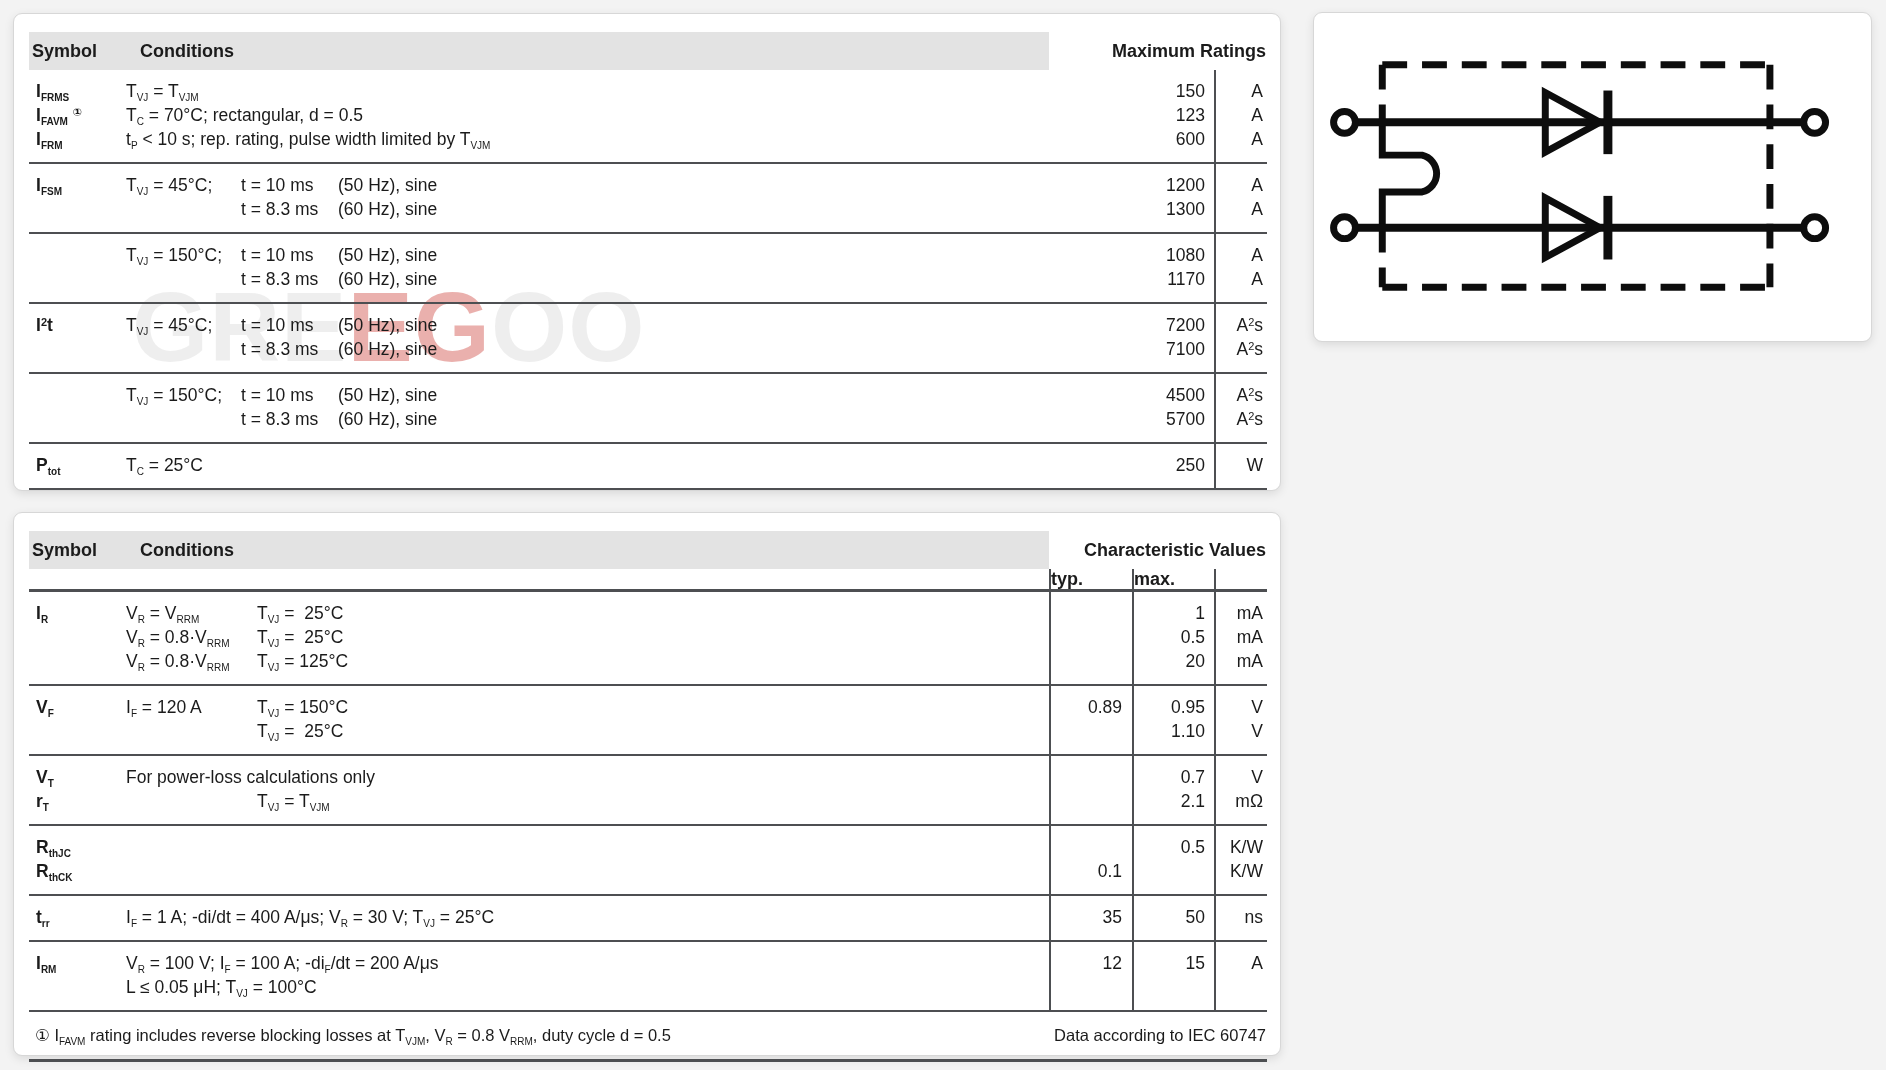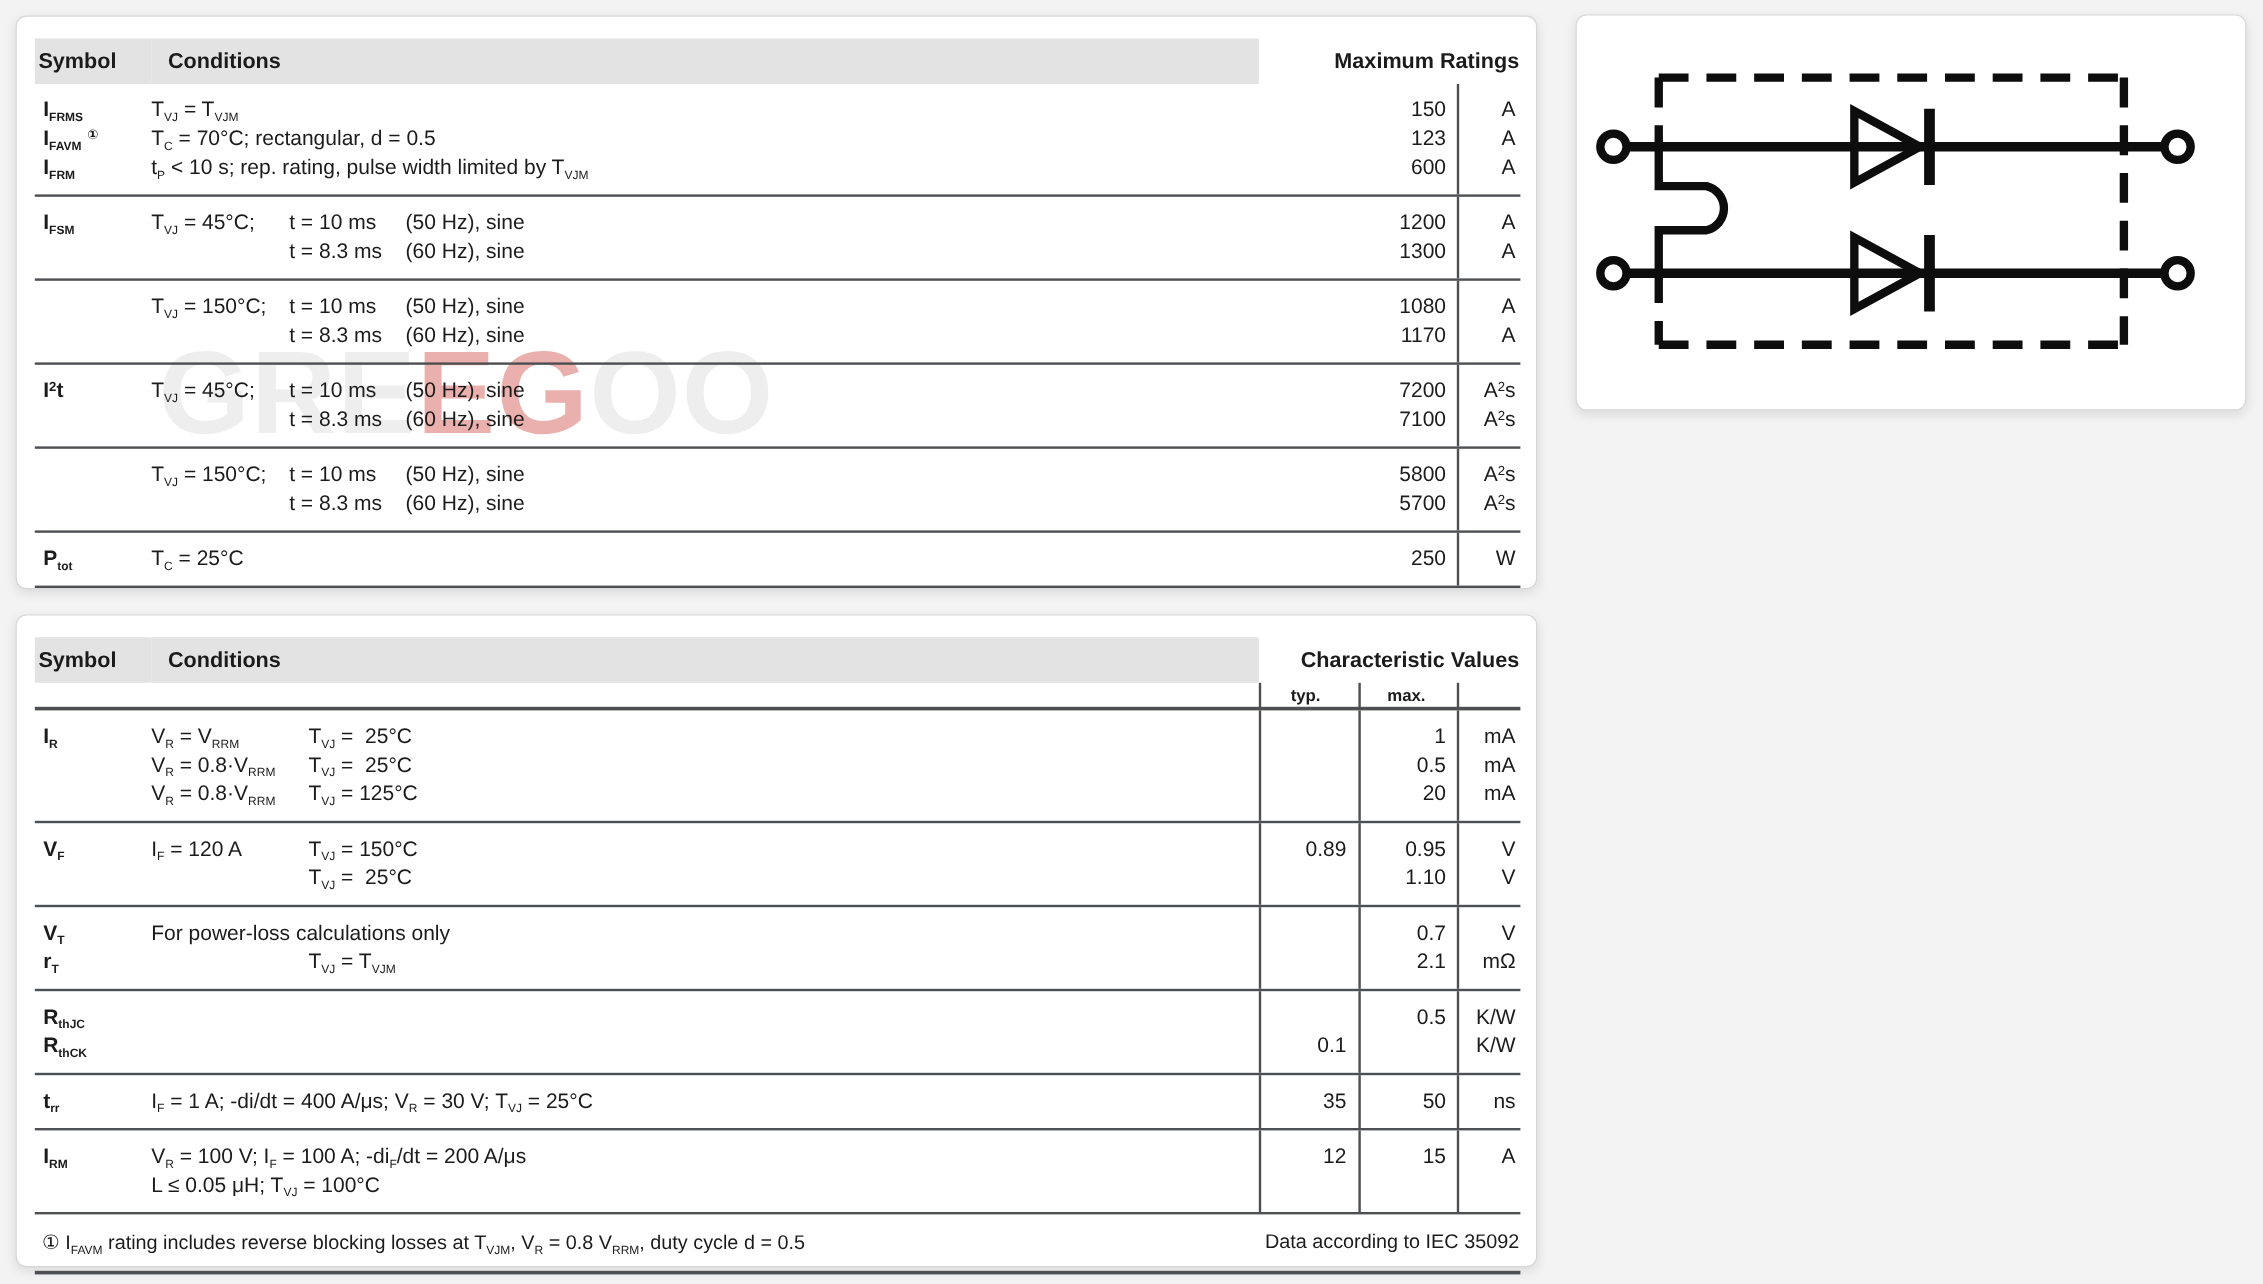--- a/index.html
+++ b/index.html
@@ -34,21 +34,21 @@
   .tbl { position:relative; z-index:1; }
 
   
   .thead  { display:grid; grid-template-columns:97px 1fr 218px; height:38px; }
   .thead2 { display:grid; grid-template-columns:97px 1fr 83px 82px 53px; height:23px;
             border-bottom:3px solid #4d4f52; }
   .th { background:#e3e3e3; font-weight:700; font-size:18px; line-height:38px; }
   .th.sym  { padding-left:3px; }
   .th.cond { padding-left:14px; }
   .th-title { font-weight:700; font-size:18px; line-height:38px; text-align:right; padding-right:1px; }
-  .sh { font-weight:700; font-size:14px; line-height:21px; text-align:center; }
+  .sh { font-weight:700; font-size:18px; line-height:21px; text-align:left; }
   .sh.typ  { border-left:2px solid #4d4f52; padding-right:7px; }
   .sh.max  { border-left:2px solid #4d4f52; padding-right:4px; }
   .sh.unit { border-left:2px solid #4d4f52; }
 
   
   .trow { display:grid; }
   #max-body  .trow { grid-template-columns:97px 1fr 165px 53px; }
   #char-body .trow { grid-template-columns:97px 1fr 83px 82px 53px; }
   .trow + .trow { border-top:2px solid #4d4f52; }
   #max-body .trow:last-child { border-bottom:2px solid #4d4f52; }
@@ -195,21 +195,21 @@
               <span>t = 10 ms</span>
               <span>(50 Hz), sine</span>
             </div>
             <div class="ln cgrid">
               <span>&nbsp;</span>
               <span>t = 8.3 ms</span>
               <span>(60 Hz), sine</span>
             </div>
           </div>
           <div class="cell val">
-            <div class="ln">5800</div>
+            <div class="ln">4500</div>
             <div class="ln">5700</div>
           </div>
           <div class="cell unit">
             <div class="ln">A<sup>2</sup>s</div>
             <div class="ln">A<sup>2</sup>s</div>
           </div>
         </div>
         <div class="trow">
           <div class="cell sym">
             <div class="ln">P<sub>tot</sub></div>
@@ -385,21 +385,21 @@
             <div class="ln">&nbsp;</div>
           </div>
           <div class="cell unit">
             <div class="ln">A</div>
             <div class="ln">&nbsp;</div>
           </div>
         </div>
       </div>
     <div class="footrow">
       <div class="left">①  I<sub>FAVM</sub> rating includes reverse blocking losses at T<sub>VJM</sub>, V<sub>R</sub> = 0.8 V<sub>RRM</sub>, duty cycle d = 0.5</div>
-      <div class="right">Data according to IEC 35092</div>
+      <div class="right">Data according to IEC 60747</div>
     </div>
   </div>
 </section>
 
 <section class="panel" id="panel-diag">
   <svg viewBox="0 0 559 330">
     <g stroke="#0d0d0d" fill="none">
 
       <g stroke-width="7" stroke-dasharray="25 15">
         <path d="M68,52 H458"></path>

